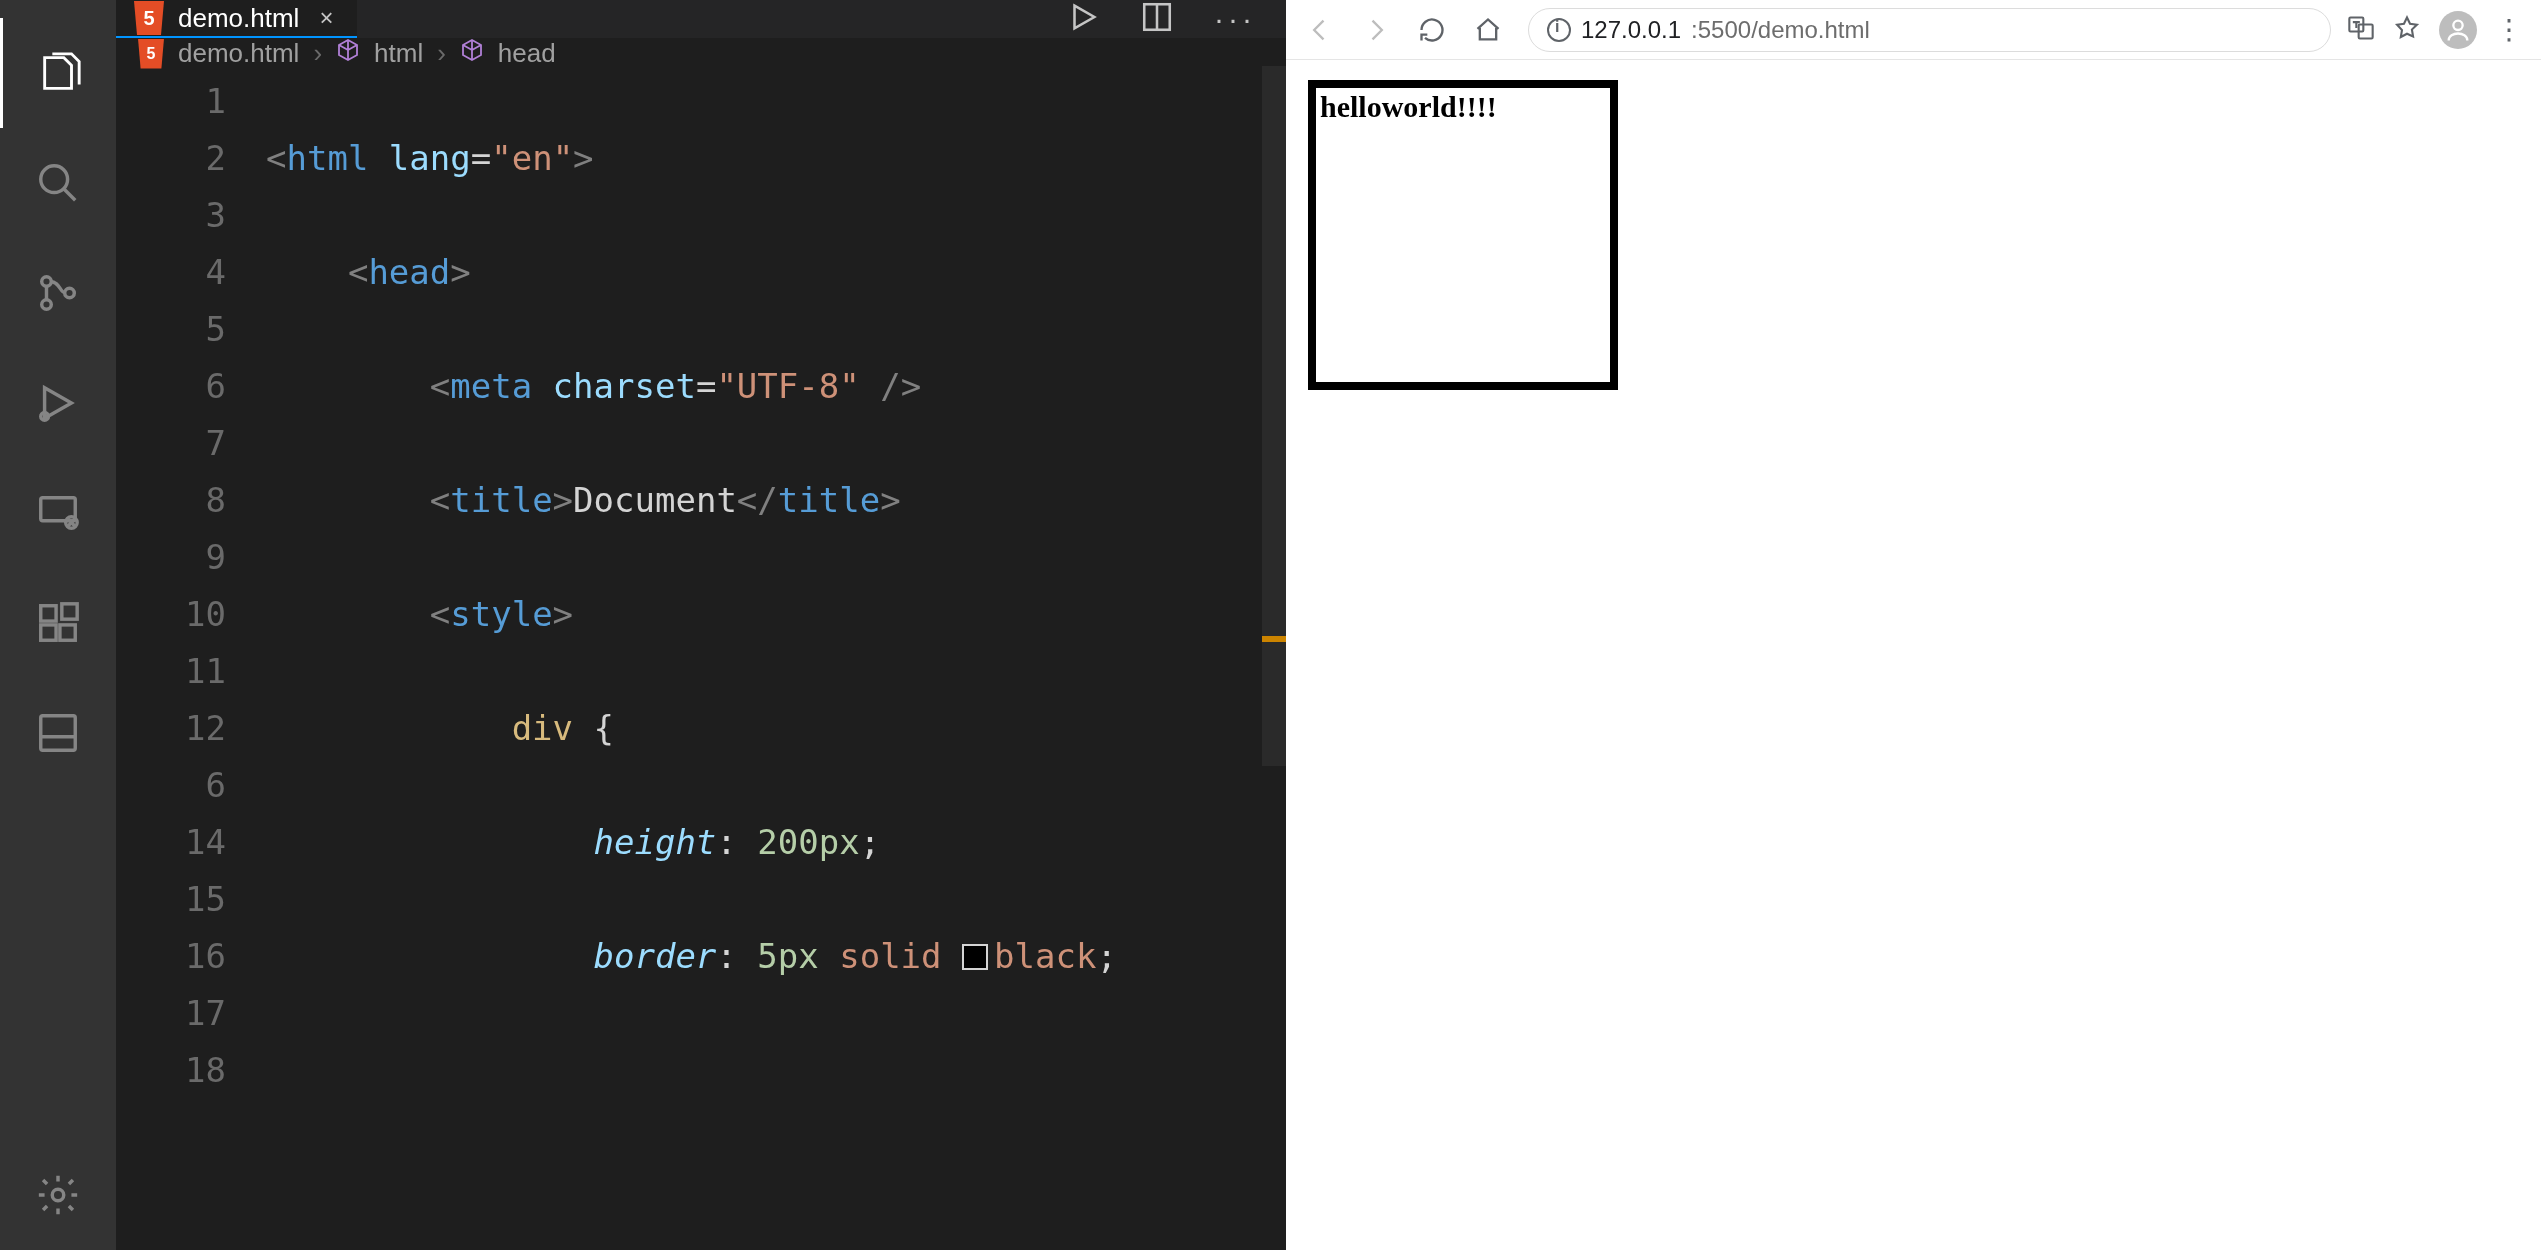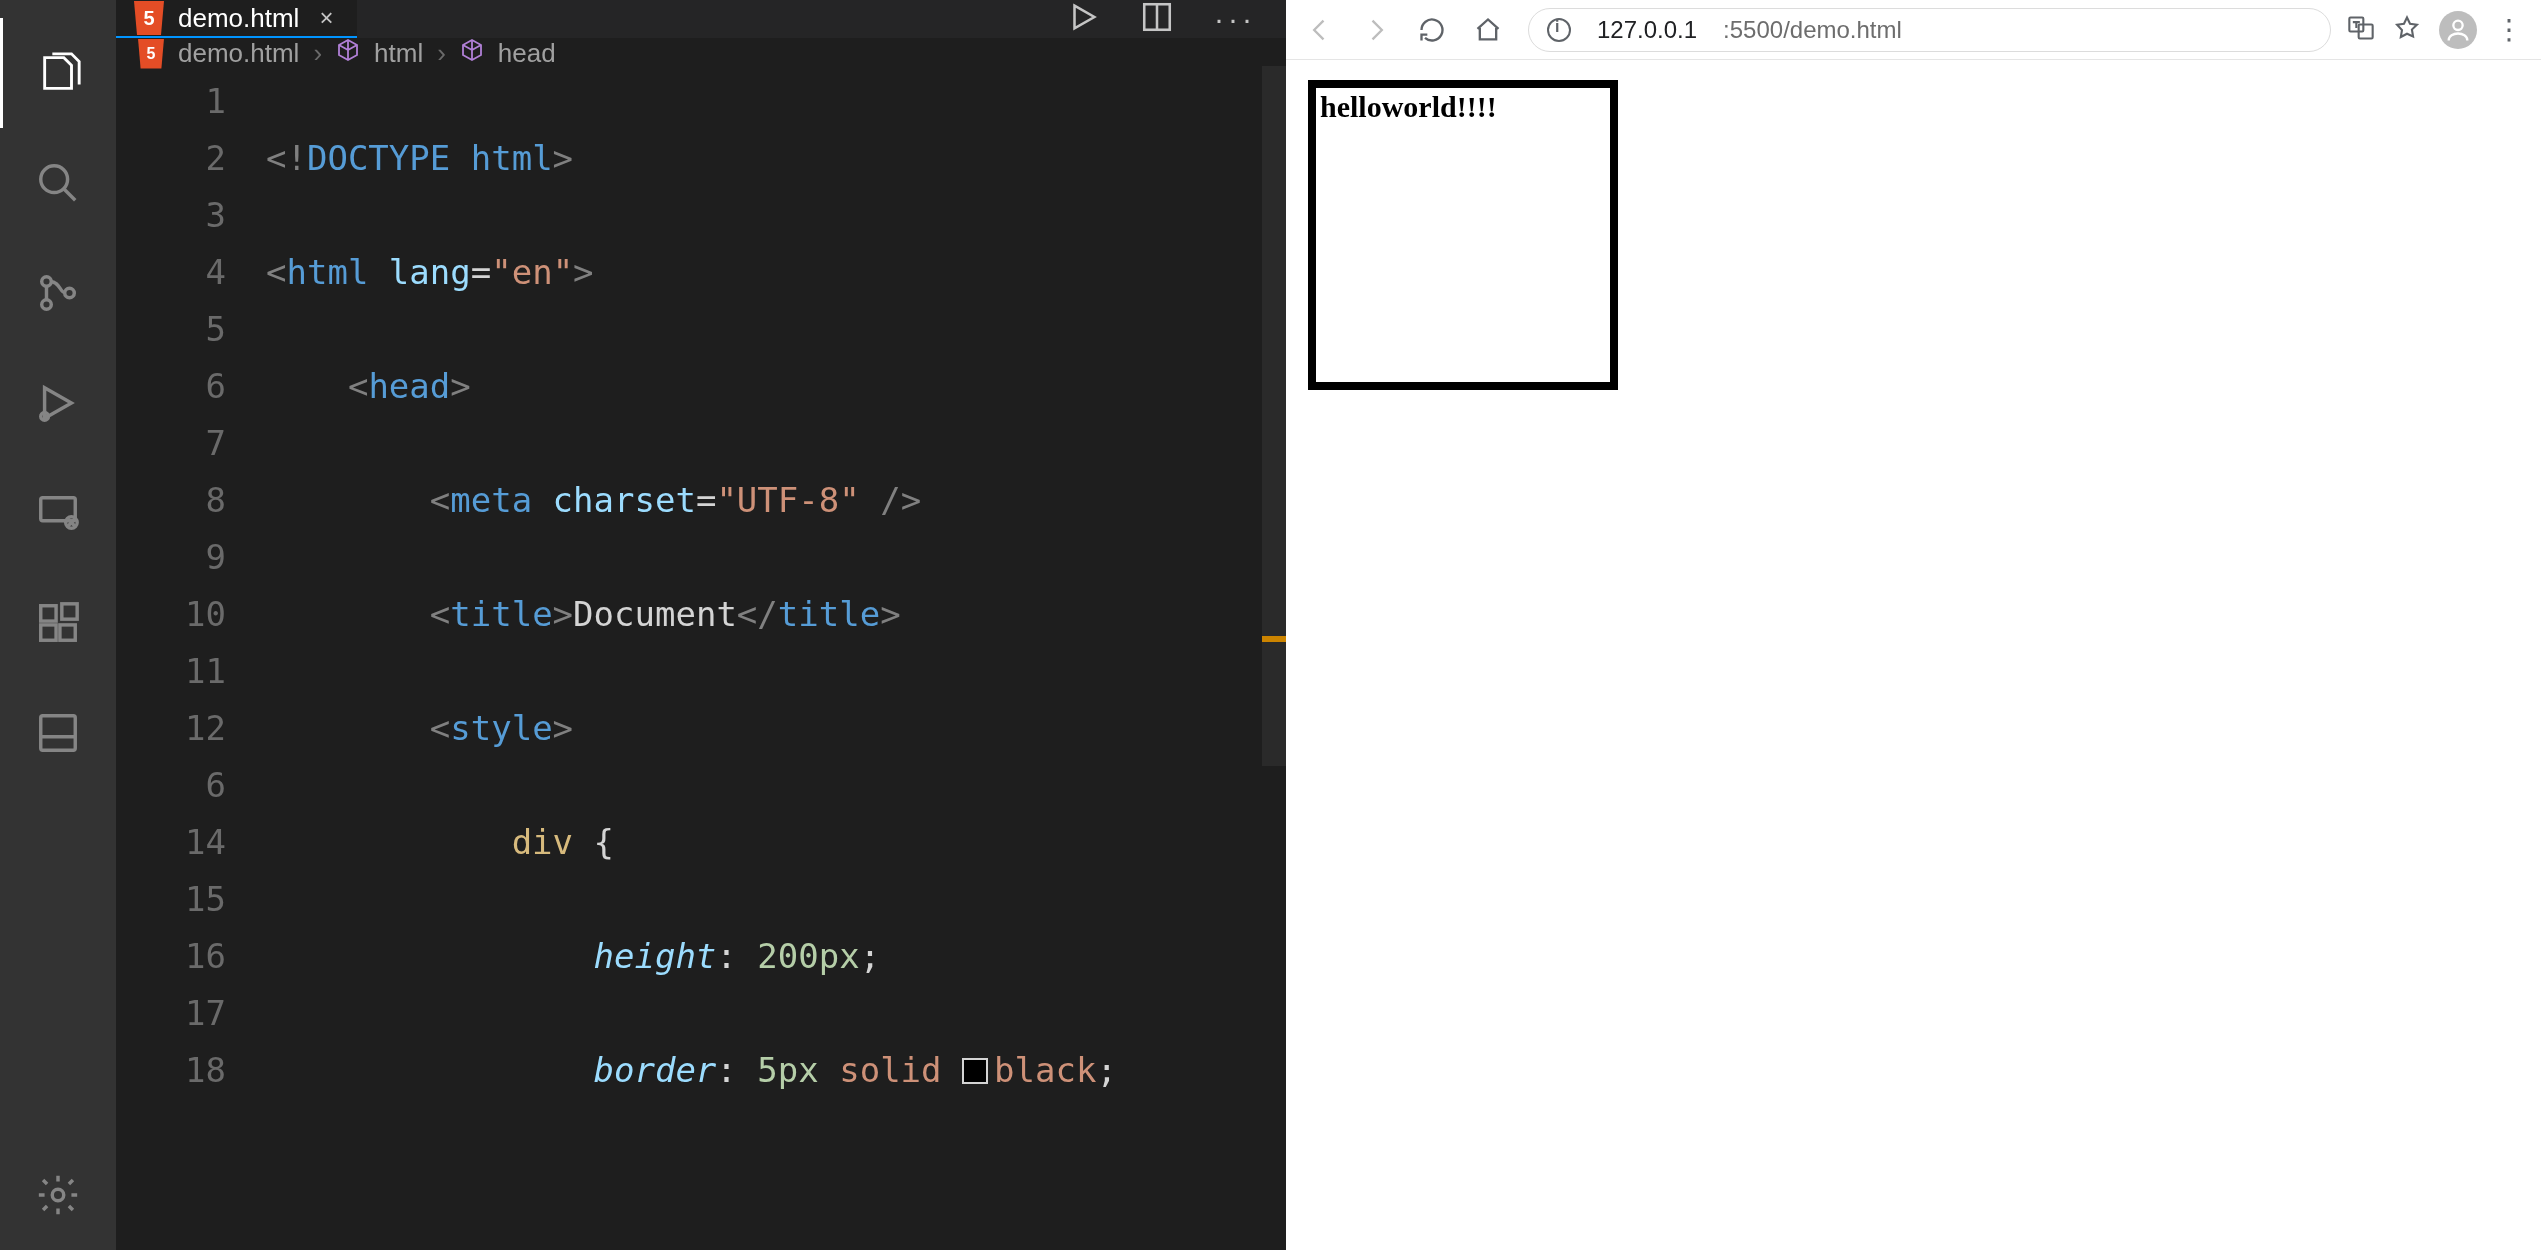--- a/index.html
+++ b/index.html
@@ -179,21 +179,21 @@
   display:flex;
   align-items:center;
   padding:0 10px;
   gap:8px;
   color:#5f6368;
 }
 .browser-toolbar .nav-btn{width:48px;height:48px;display:flex;align-items:center;justify-content:center;border-radius:50%;}
 .browser-toolbar .nav-btn svg{width:28px;height:28px;}
 .browser-toolbar .nav-btn.disabled{color:#bdbdbd;}
 .url-box{
-  flex:1;display:flex;align-items:center;gap:26px;
+  flex:1;display:flex;align-items:center;gap:10px;
   height:44px;border:1px solid #dcdcdc;border-radius:22px;
   padding:0 18px;font-size:24px;color:#202124;margin:0 8px;
 }
 .url-box .info-icon{width:24px;height:24px;border:2px solid #5f6368;border-radius:50%;position:relative;}
 .url-box .info-icon::after{content:"i";position:absolute;left:6px;top:-2px;font-size:16px;font-weight:bold;color:#5f6368;}
 .url-host{color:#202124;}
 .url-path{color:#6d6d6d;}
 .tool-right{display:flex;align-items:center;gap:18px;padding-right:8px;}
 .tool-right svg{width:28px;height:28px;}
 .avatar-circle{width:38px;height:38px;border-radius:50%;background:#bdbdbd;display:flex;align-items:center;justify-content:center;color:#fff;}
@@ -327,21 +327,20 @@
         <div>11</div>
         <div>12</div>
         <div>6</div>
         <div>14</div>
         <div>15</div>
         <div>16</div>
         <div>17</div>
         <div>18</div>
       </div>
       <div class="code">
-<div class="code-line"><span class="tok-bracket">&lt;!</span><span class="tok-doctype">DOCTYPE</span><span class="tok-doctype"> html</span><span class="tok-bracket">&gt;</span></div>
 <div class="code-line"><span class="tok-bracket">&lt;</span><span class="tok-tag">html</span><span class="tok-attr"> lang</span><span class="tok-text">=</span><span class="tok-val">"en"</span><span class="tok-bracket">&gt;</span></div>
 <div class="code-line">    <span class="tok-bracket">&lt;</span><span class="tok-tag">head</span><span class="tok-bracket">&gt;</span></div>
 <div class="code-line">        <span class="tok-bracket">&lt;</span><span class="tok-tag">meta</span><span class="tok-attr"> charset</span><span class="tok-text">=</span><span class="tok-val">"UTF-8"</span><span class="tok-bracket"> /&gt;</span></div>
 <div class="code-line">        <span class="tok-bracket">&lt;</span><span class="tok-tag">title</span><span class="tok-bracket">&gt;</span><span class="tok-text">Document</span><span class="tok-bracket">&lt;/</span><span class="tok-tag">title</span><span class="tok-bracket">&gt;</span></div>
 <div class="code-line">        <span class="tok-bracket">&lt;</span><span class="tok-tag">style</span><span class="tok-bracket">&gt;</span></div>
 <div class="code-line">            <span class="tok-sel">div</span><span class="tok-text"> {</span></div>
 <div class="code-line">                <span class="tok-prop">height</span><span class="tok-text">: </span><span class="tok-num">200px</span><span class="tok-text">;</span></div>
 <div class="code-line">                <span class="tok-prop">border</span><span class="tok-text">: </span><span class="tok-num">5px</span><span class="tok-text"> </span><span class="tok-kw">solid</span><span class="tok-text"> </span><span class="color-swatch"></span><span class="tok-color">black</span><span class="tok-text">;</span></div>
 
 

